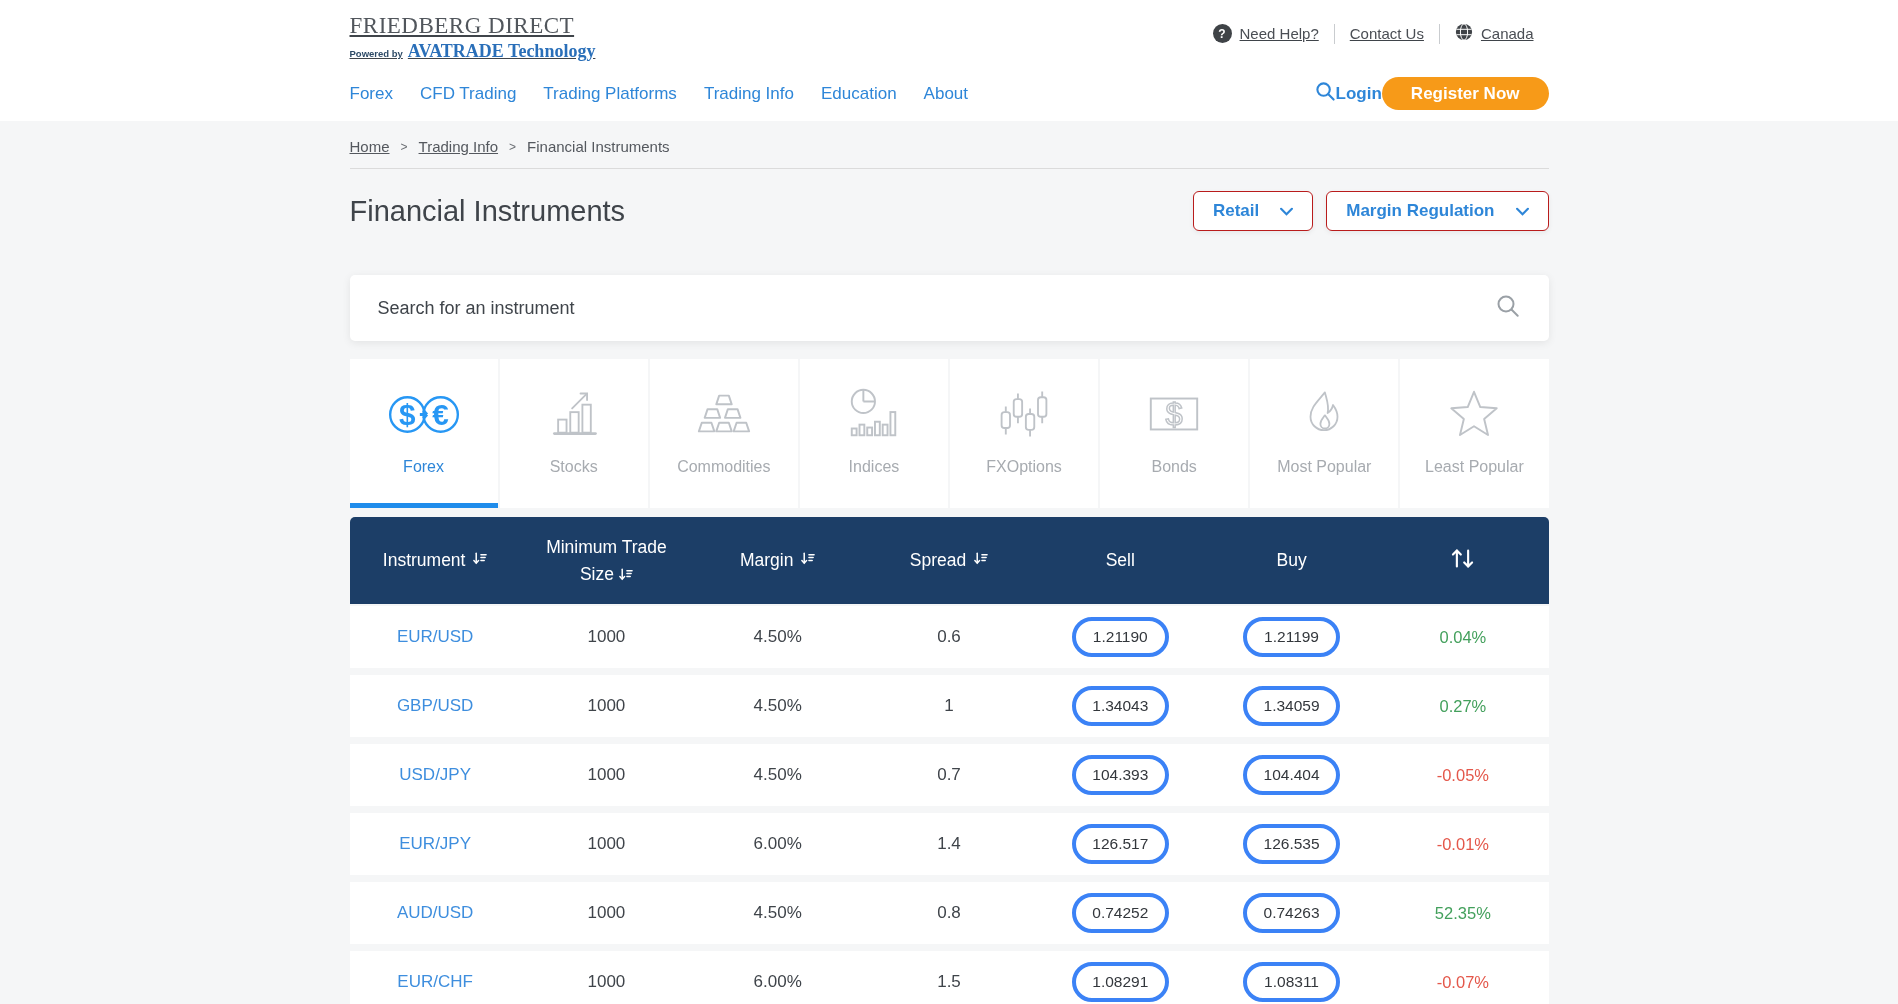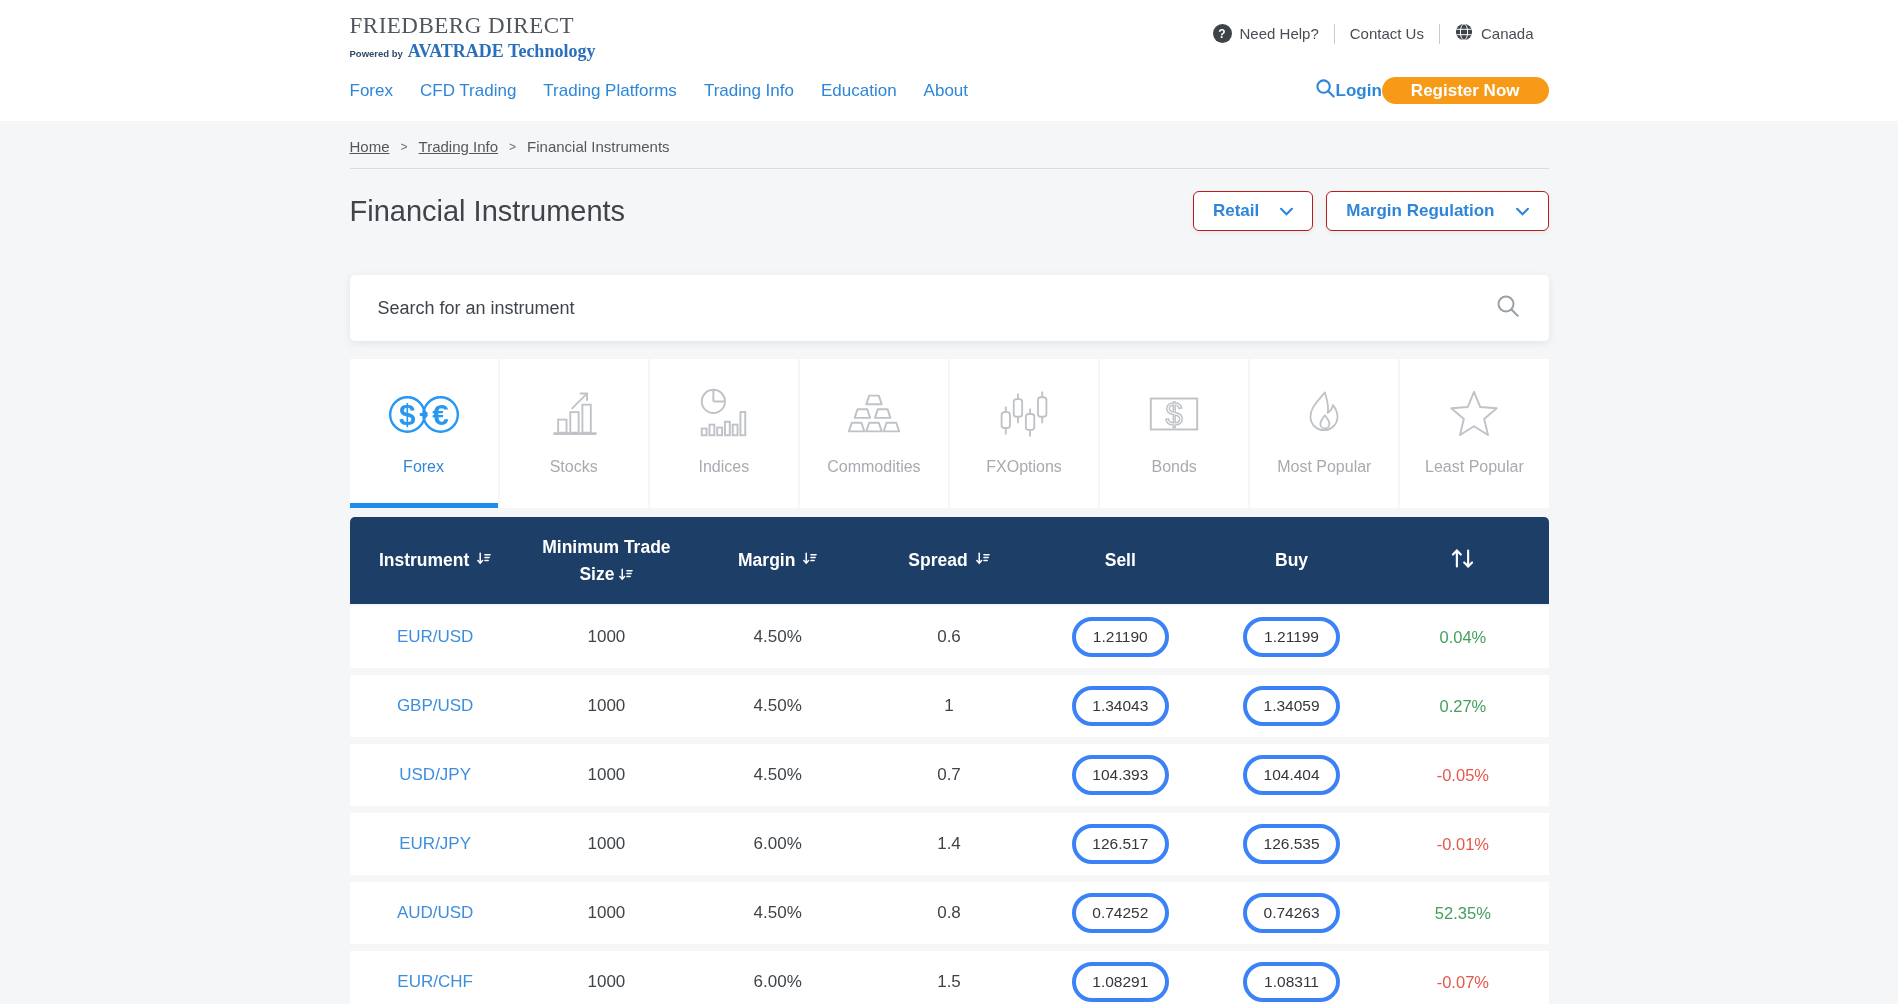--- a/index.html
+++ b/index.html
@@ -2,35 +2,35 @@
 <html><head>
 <meta charset="utf-8">
 <style>
   * { margin:0; padding:0; box-sizing:border-box; }
   html,body { width:1898px; height:1004px; overflow:hidden; }
   body { background:#f5f6f7; font-family:"Liberation Sans", sans-serif; color:#3f444a; }
   .container { width:1199px; margin:0 auto; position:relative; }
 
   
   .site-header { background:#fff; height:121px; }
-  .header-top { display:flex; justify-content:space-between; align-items:flex-start; padding-top:13px; }
+  .header-top { display:flex; justify-content:space-between; align-items:flex-start; padding-top:13px;text-decoration:underline; }
   .logo-name { font-family:"Liberation Serif", serif; font-size:23px; letter-spacing:.5px; color:#51565c; }
   .logo-sub { margin-top:2px; display:flex; align-items:baseline; gap:5px; }
   .powered-by { font-size:9.5px; font-weight:bold; color:#2d4a66; }
   .brand-tech { font-family:"Liberation Serif", serif; font-weight:bold; font-size:18px; color:#2a6fb9; }
   .utility { margin-top:10px; display:flex; align-items:center; font-size:15px; color:#4a4e54; }
   .utility .u-item { display:flex; align-items:center; gap:8px; padding:0 15px; cursor:pointer; }
   .utility .u-sep { width:1px; height:20px; background:#c9cccf; }
   .help-badge { width:19px; height:19px; border-radius:50%; background:#3f4347; color:#fff; font-size:12px; font-weight:bold; display:flex; align-items:center; justify-content:center; }
   .header-nav { margin-top:15px; display:flex; align-items:center; }
   .nav-links { display:flex; gap:27px; }
   .nav-links a { color:#2e86d8; font-size:17px; font-weight:500; text-decoration:none; cursor:pointer; }
   .nav-right { margin-left:auto; display:flex; align-items:center; }
   .login-link { color:#2e86d8; font-size:17px; font-weight:bold; cursor:pointer; }
-  .register-btn { height:27px; padding:0 29px; border:none; border-radius:22px; background:#f79a18; color:#fff; font-size:17px; font-weight:bold; font-family:inherit; cursor:pointer; }
+  .register-btn { height:33px; padding:0 29px; border:none; border-radius:22px; background:#f79a18; color:#fff; font-size:17px; font-weight:bold; font-family:inherit; cursor:pointer; }
 
   
   .breadcrumb { padding-top:17px; display:flex; align-items:center; gap:11px; font-size:15px; color:#54585e; }
   .breadcrumb a { color:#54585e; text-decoration:underline; cursor:pointer; }
   .bc-sep { font-size:12px; color:#6a6e73; }
   .rule { margin-top:13px; border-top:1px solid #dbdbdb; }
   .title-row { margin-top:21px; height:42px; display:flex; justify-content:space-between; align-items:center; }
   .page-title { font-size:29px; font-weight:500; color:#3f444a; }
   .title-buttons { display:flex; gap:13px; }
   .pill-btn { height:40px; display:inline-flex; align-items:center; gap:21px; padding:0 19px; background:#fff; border:1px solid #b91c1c; border-radius:6px; box-shadow:0 2px 5px rgba(0,0,0,.06); color:#2e86d8; font-size:17px; font-weight:bold; font-family:inherit; cursor:pointer; }
@@ -42,21 +42,21 @@
 
   
   .tabs { margin-top:18px; height:149px; display:grid; grid-template-columns:repeat(8,1fr); gap:2px; }
   .tab { background:#fff; position:relative; display:flex; flex-direction:column; align-items:center; cursor:pointer; }
   .ticon { height:62px; margin-top:24px; display:flex; align-items:center; justify-content:center; }
   .tlabel { margin-top:13px; font-size:16px; color:#a7abb0; }
   .tab.active .tlabel { color:#2e86d8; }
   .tab.active::after { content:""; position:absolute; left:0; right:0; bottom:0; height:5px; background:#1f8ceb; }
 
   
-  .thead { margin-top:9px; height:87px; background:#1c3e67; border-radius:5px 5px 0 0; display:grid; grid-template-columns:repeat(7,1fr); align-items:center; color:#fff; font-weight:bold; font-size:17.5px; }
+  .thead { margin-top:9px; height:87px; background:#1c3e67; border-radius:5px 5px 0 0; display:grid; grid-template-columns:repeat(7,1fr); align-items:center; color:#fff; font-weight:normal; font-size:17.5px; }
   .th { display:flex; justify-content:center; align-items:center; gap:7px; text-align:center; }
   .th svg { flex:none; }
   .th .wrap { width:140px; line-height:1.5; }
   .th .wrap svg { vertical-align:-2px; margin-left:4px; }
   .trow { height:62px; margin-top:7px; background:#fff; display:grid; grid-template-columns:repeat(7,1fr); align-items:center; text-align:center; font-size:17px; color:#3f444a; }
   .trow.first { margin-top:2px; }
   .inst-link { color:#3e8ede; text-decoration:none; cursor:pointer; }
   .quote-pill { display:inline-flex; align-items:center; justify-content:center; min-width:97px; height:40px; background:#fff; border:4px solid #3b82f6; border-radius:21px; font-size:15.5px; color:#33373c; font-family:inherit; cursor:pointer; }
   .change { font-size:16.5px; }
   .change.pos { color:#43a05c; }
@@ -186,48 +186,48 @@
               <rect x="39" y="20" width="9" height="30"></rect>
           <path d="M9 51h44" stroke-width="3"></path>
             </g>
           </svg>
       </div>
       <div class="tlabel">Stocks</div>
     </div>
     <div class="tab">
       <div class="ticon">
         <svg viewBox="0 0 60 60" width="58" height="58">
+            <g fill="none" stroke="#bfc3c8" stroke-width="2" stroke-linejoin="round">
+          <path d="M25 11h10l3 9H22z"></path>
+              <path d="M13 25h10l3 9H10z"></path>
+              <path d="M34 25h10l3 9H31z"></path>
+          <path d="M7 39h10l3 9H4z"></path>
+              <path d="M25 39h10l3 9H22z"></path>
+              <path d="M43 39h10l3 9H40z"></path>
+            </g>
+          </svg>
+      </div>
+      <div class="tlabel">Commodities</div>
+    </div>
+    <div class="tab">
+      <div class="ticon">
+        <svg viewBox="0 0 60 60" width="58" height="58">
             <g fill="none" stroke="#bfc3c8" stroke-width="2">
           <circle cx="19" cy="17" r="12"></circle>
               <path d="M19 17V5M19 17h12"></path>
           <rect x="7" y="45" width="5" height="7"></rect>
               <rect x="15" y="41" width="5" height="11"></rect>
               <rect x="23" y="44" width="5" height="8"></rect>
               <rect x="31" y="38" width="5" height="14"></rect>
               <rect x="39" y="41" width="5" height="11"></rect>
               <rect x="47" y="28" width="5" height="24"></rect>
             </g>
           </svg>
       </div>
       <div class="tlabel">Indices</div>
-    </div>
-    <div class="tab">
-      <div class="ticon">
-        <svg viewBox="0 0 60 60" width="58" height="58">
-            <g fill="none" stroke="#bfc3c8" stroke-width="2" stroke-linejoin="round">
-          <path d="M25 11h10l3 9H22z"></path>
-              <path d="M13 25h10l3 9H10z"></path>
-              <path d="M34 25h10l3 9H31z"></path>
-          <path d="M7 39h10l3 9H4z"></path>
-              <path d="M25 39h10l3 9H22z"></path>
-              <path d="M43 39h10l3 9H40z"></path>
-            </g>
-          </svg>
-      </div>
-      <div class="tlabel">Commodities</div>
     </div>
     <div class="tab">
       <div class="ticon">
         <svg viewBox="0 0 60 60" width="56" height="56">
             <g fill="none" stroke="#bfc3c8" stroke-width="2">
           <rect x="6" y="28" width="9" height="17" rx="3"></rect>
               <path d="M10.5 22v6M10.5 45v7"></path>
           <rect x="19" y="14" width="9" height="19" rx="3"></rect>
               <path d="M23.5 8v6M23.5 33v7"></path>
           <rect x="32" y="30" width="9" height="17" rx="3"></rect>

